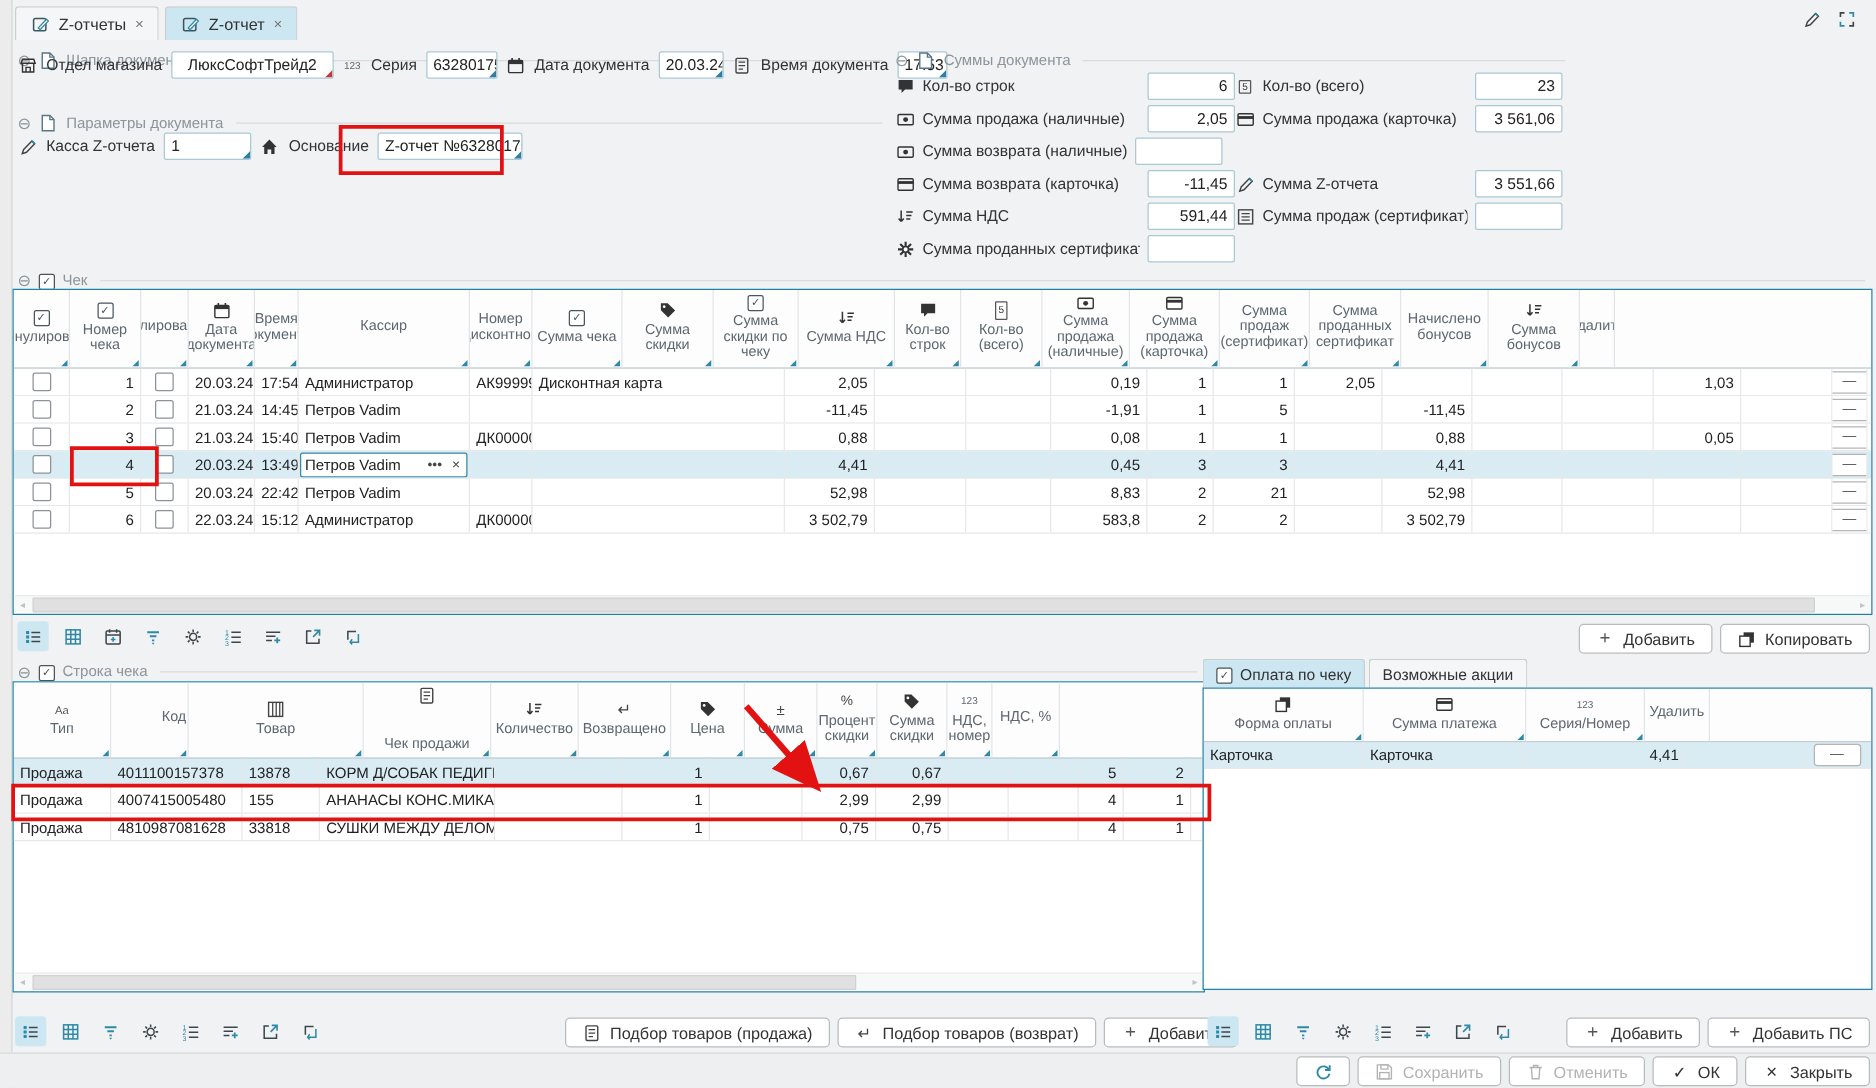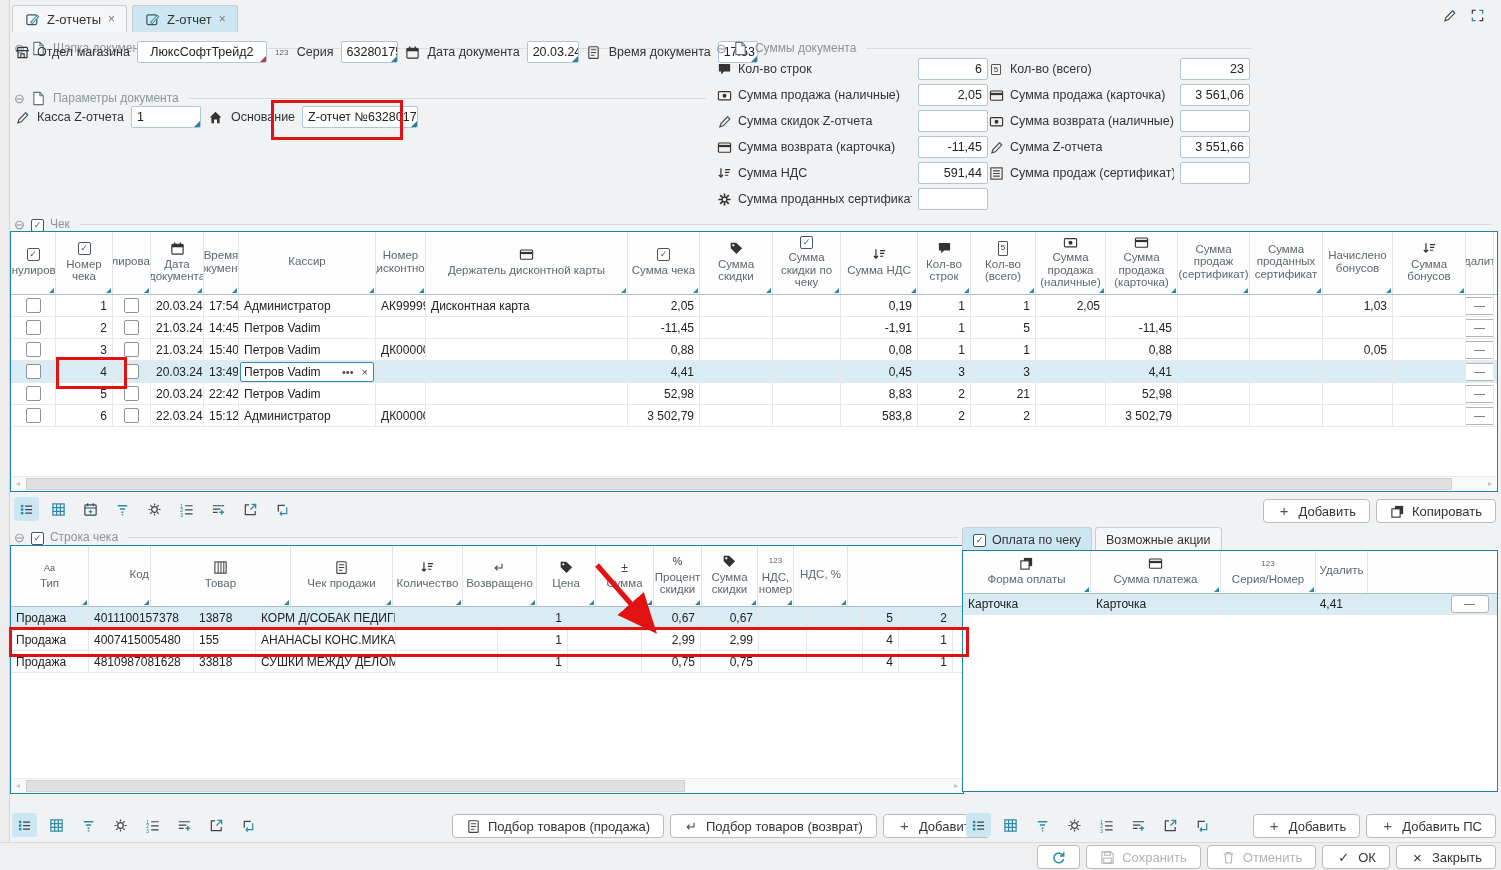--- a/index.html
+++ b/index.html
@@ -230,30 +230,20 @@
             <svg width="15" height="15" viewBox="0 0 16 16" fill="none" xmlns="http://www.w3.org/2000/svg">
               <rect x="1.5" y="3.2" width="13" height="9.8" rx="1" stroke="#333" stroke-width="1.2"></rect>
               <rect x="1.5" y="5.2" width="13" height="2.4" fill="#333"></rect>
             </svg>
           </span>
           <span class="flabel" style="flex: 1 1 0%;">Сумма продажа (карточка)</span>
           <div class="inp num" style="width: 58px; flex: 0 0 auto;"><span>3 561,06</span></div>
         </div>
       </div>
       <div class="sumrow">
-        <div class="sumpair" style="width: 272px;">
-          <span class="icn">
-            <svg width="15" height="15" viewBox="0 0 16 16" fill="none" xmlns="http://www.w3.org/2000/svg">
-              <path d="M3 13.7 L4.2 10.2 L11.2 3 L13.6 5.4 L6.6 12.6 Z" stroke="#444" stroke-width="1.2"></path>
-              <path d="M11.2 3 L13.6 5.4" stroke="#2e89a6" stroke-width="1.6"></path>
-            </svg>
-          </span>
-          <span class="flabel" style="flex: 1 1 0%;">Сумма скидок Z-отчета</span>
-          <div class="inp num" style="width: 58px; flex: 0 0 auto;"><span></span></div>
-        </div>
         <div class="sumpair" style="width: 262px;">
           <span class="icn">
             <svg width="15" height="15" viewBox="0 0 16 16" fill="none" xmlns="http://www.w3.org/2000/svg">
               <rect x="1.5" y="3.8" width="13" height="8.8" rx="1" stroke="#333" stroke-width="1.2"></rect>
               <circle cx="8" cy="8.2" r="2.1" fill="#333"></circle>
             </svg>
           </span>
           <span class="flabel" style="flex: 1 1 0%;">Сумма возврата (наличные)</span>
           <div class="inp num" style="width: 58px; flex: 0 0 auto;"><span></span></div>
         </div>
@@ -358,30 +348,20 @@
         <div class="hcell" style="width: 35px; height: 62px;">
           <div>Время документа</div>
           <span class="sortcorner"></span>
         </div>
         <div class="hcell" style="width: 137px; height: 62px;">
           <div>Кассир</div>
           <span class="sortcorner"></span>
         </div>
         <div class="hcell" style="width: 50px; height: 62px;">
           <div>Номер дисконтной</div>
-          <span class="sortcorner"></span>
-        </div>
-        <div class="hcell" style="width: 202px; height: 62px;">
-          <span class="icn">
-            <svg width="15" height="15" viewBox="0 0 16 16" fill="none" xmlns="http://www.w3.org/2000/svg">
-              <rect x="1.5" y="3.2" width="13" height="9.8" rx="1" stroke="#333" stroke-width="1.2"></rect>
-              <rect x="1.5" y="5.2" width="13" height="2.4" fill="#333"></rect>
-            </svg>
-          </span>
-          <div>Держатель дисконтной карты</div>
           <span class="sortcorner"></span>
         </div>
         <div class="hcell" style="width: 72px; height: 62px;">
           <span class="icn">
             <span class="cbg">✓</span>
           </span>
           <div>Сумма чека</div>
           <span class="sortcorner"></span>
         </div>
         <div class="hcell" style="width: 73px; height: 62px;">
@@ -782,21 +762,21 @@
         <div class="hcell" style="width: 140px; height: 60px;">
           <span class="icn">
             <svg width="15" height="15" viewBox="0 0 16 16" fill="none" xmlns="http://www.w3.org/2000/svg">
               <rect x="2" y="2" width="12" height="12" stroke="#444" stroke-width="1.2"></rect>
               <path d="M5.5 2 v12 M8.5 2 v12 M11.5 2 v12" stroke="#444" stroke-width="1.1"></path>
             </svg>
           </span>
           <div>Товар</div>
           <span class="sortcorner"></span>
         </div>
-        <div class="hcell" style="width: 102px; height: 60px;">
+        <div class="hcell" style="width: 102px; height: 60px; justify-content: space-between;">
           <span class="icn">
             <svg width="15" height="15" viewBox="0 0 16 16" fill="none" xmlns="http://www.w3.org/2000/svg">
               <rect x="3" y="1.8" width="10" height="12.5" rx="1" stroke="#444" stroke-width="1.2"></rect>
               <path d="M5.2 5 h5.6 M5.2 8 h5.6 M5.2 11 h3.8" stroke="#444" stroke-width="1.1"></path>
             </svg>
           </span>
           <div>Чек продажи</div>
           <span class="sortcorner"></span>
         </div>
         <div class="hcell" style="width: 70px; height: 60px;">

